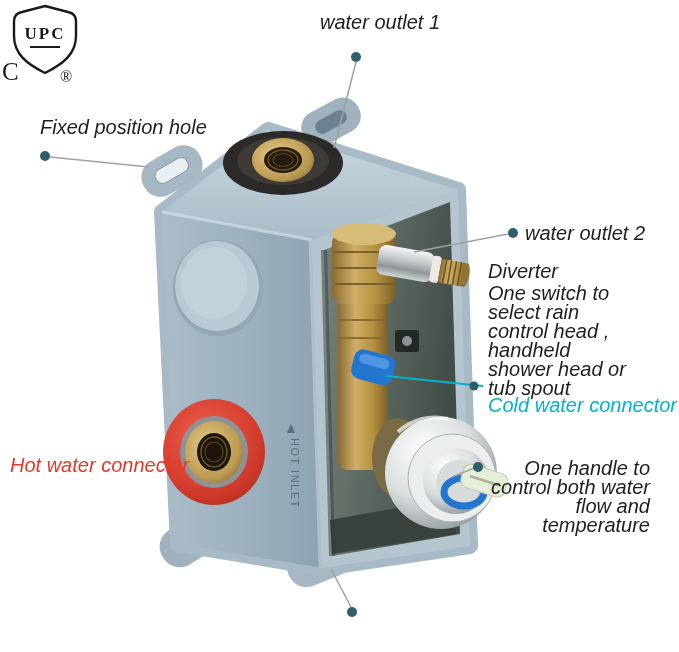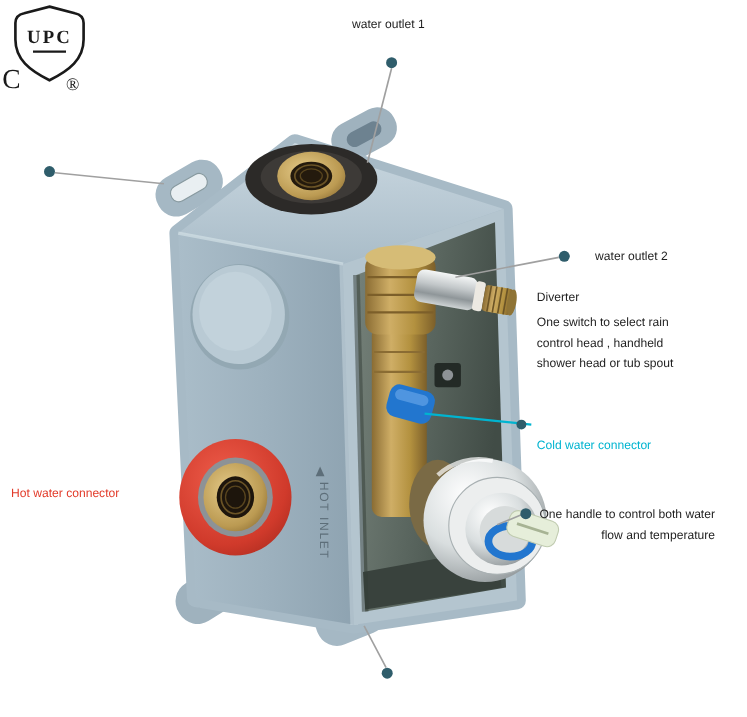--- a/index.html
+++ b/index.html
@@ -1,20 +1,20 @@
 <!DOCTYPE html>
 <html><head>
 <meta charset="utf-8">
 <style>
   * { margin:0; padding:0; box-sizing:border-box; }
   html,body { background:#ffffff; }
   body { font-family:"Liberation Sans", sans-serif; }
   .canvas { position:relative; width:679px; height:652px; background:#ffffff; overflow:hidden; }
   .art { position:absolute; left:0; top:0; }
-  .label { position:absolute; font-size:11px; line-height:19px; color:#1e1e1e; white-space:nowrap; }
+  .label { position:absolute; font-size:20px; line-height:19px; color:#1e1e1e; white-space:nowrap;font-style:italic; }
   .label.wrap { white-space:normal; }
   .label.cold { color:#00b4d0; }
   .label.hot  { color:#e23b2a; }
   .logo { position:absolute; left:0; top:0; }
 </style>
 </head>
 <body>
 
 <div class="canvas">
 
@@ -192,27 +192,28 @@
   <svg class="logo" width="100" height="100" viewBox="0 0 100 100">
     <path d="M45,6 L68,12 C73,13 76,16 76,21 L76,36 C76,54 63,64 45,73 C27,64 14,54 14,36 L14,21 C14,16 17,13 22,12 Z" fill="#ffffff" stroke="#1a1a1a" stroke-width="2.4"></path>
     <text x="45" y="39" text-anchor="middle" font-size="17" font-weight="bold" letter-spacing="2" font-family="Liberation Serif, serif" fill="#1a1a1a">UPC</text>
     <path d="M30,47 L60,47" stroke="#1a1a1a" stroke-width="2"></path>
     <text x="2" y="80" font-size="25" font-family="Liberation Serif, serif" fill="#1a1a1a">C</text>
     <text x="60" y="82" font-size="16" font-family="Liberation Serif, serif" fill="#1a1a1a">®</text>
   </svg>
 
   <div class="label" style="left:320px; top:13px;">water outlet 1</div>
 
-
-  <div class="label" style="left:525px; top:224px;margin-left:16px;">water outlet 2</div>
+  <div class="label" style="left:40px; top:118px;">Fixed position hole</div>
+
+  <div class="label" style="left:525px; top:224px;">water outlet 2</div>
 
   <div class="label" style="left:488px; top:262px;text-align:right;">Diverter</div>
 
   <div class="label wrap" style="left:488px; top:284px; width:152px;">One switch to select rain control head , handheld shower head or tub spout</div>
 
   <div class="label cold" style="left:488px; top:396px;">Cold water connector</div>
 
-  <div class="label hot" style="left:10px; top:440px;">Hot water connector</div>
+  <div class="label hot" style="left:10px; top:456px;">Hot water connector</div>
 
   <div class="label wrap" style="left:488px; top:459px; width:162px;text-align:right;">One handle to control both water flow and temperature</div>
 
 
 </div>
 
 </body></html>

